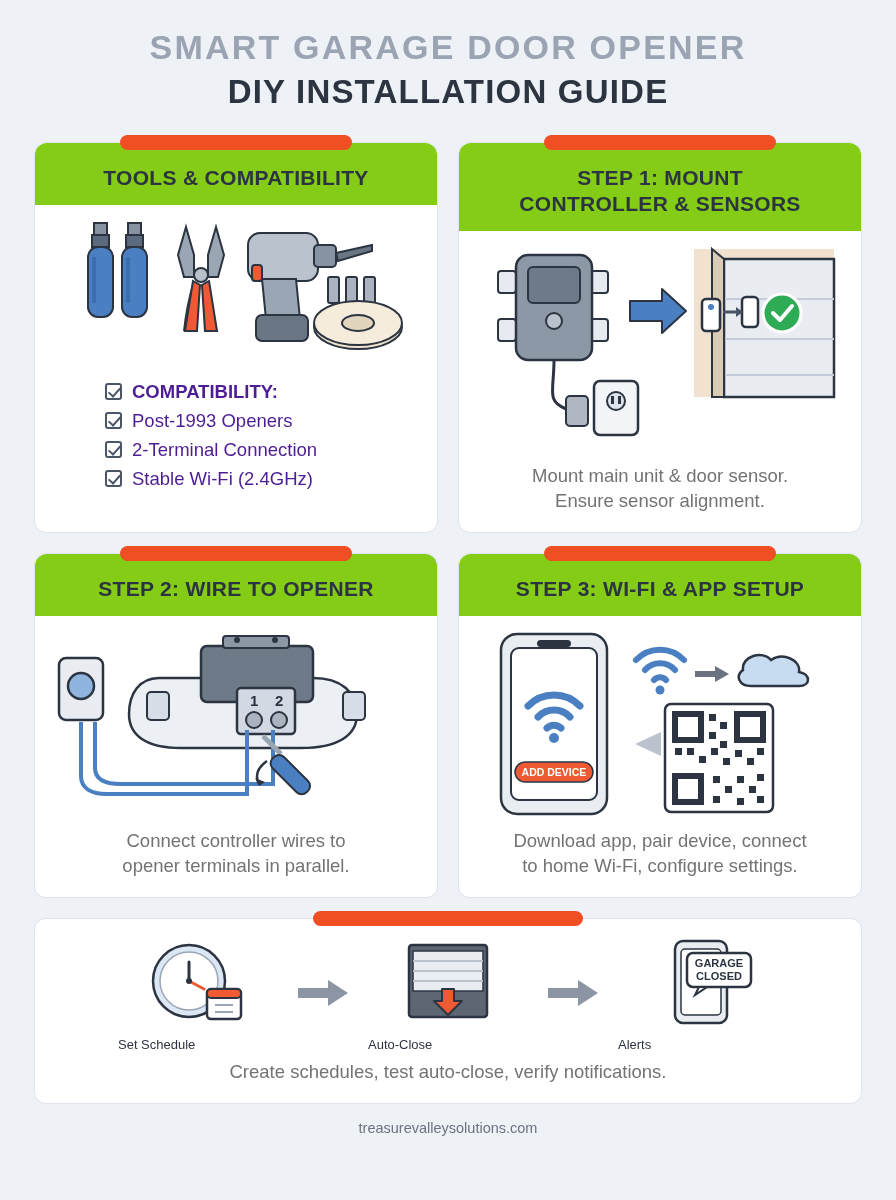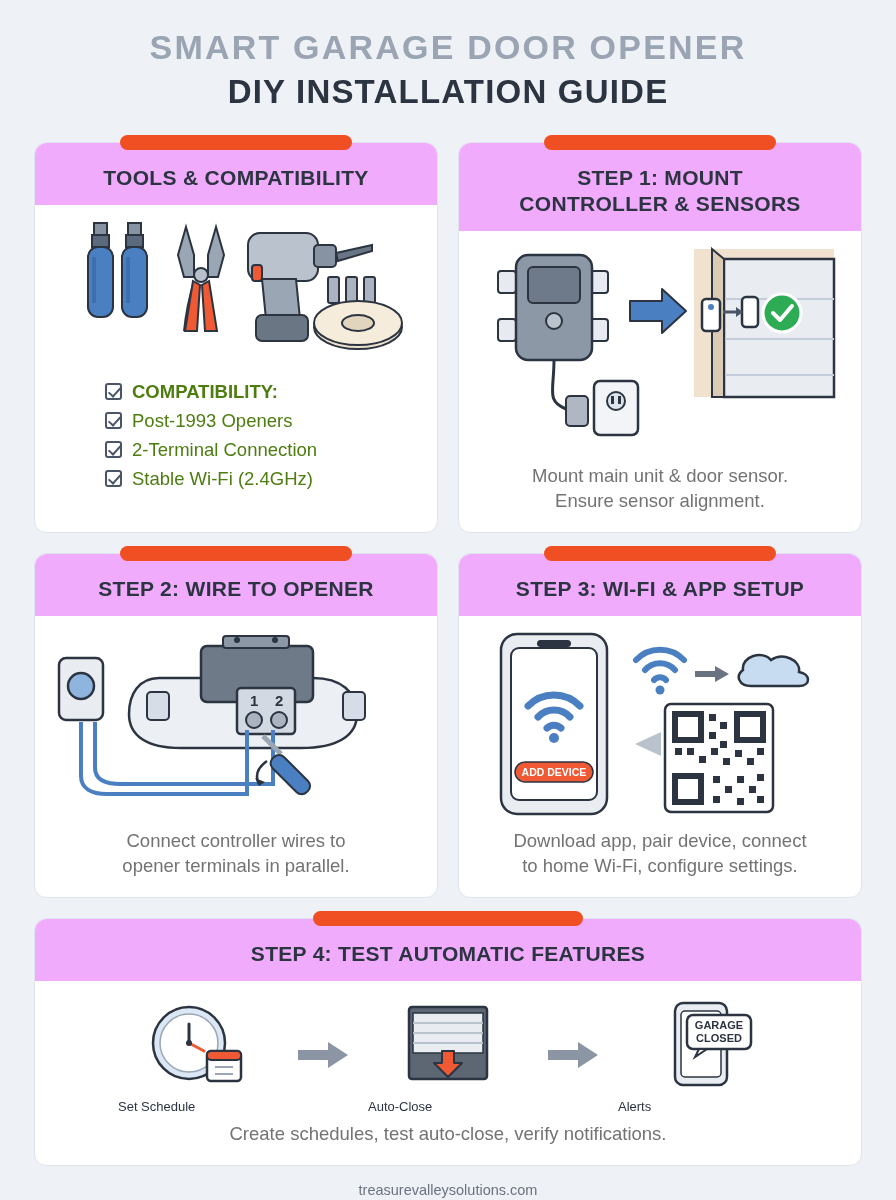--- a/index.html
+++ b/index.html
@@ -56,21 +56,21 @@
     position: absolute;
     top: -8px; left: 50%;
     transform: translateX(-50%);
     width: 232px; height: 15px;
     background: #f04e23;
     border-radius: 8px;
   }
   .card.wide .card-tab { width: 270px; }
   .card-head {
     width: 100%;
-    background: #f0abfc;
+    background: #84cc16;
     border-radius: 12px 12px 0 0;
     padding: 22px 14px 14px;
     text-align: center;
   }
   .card-title {
     font-size: 21px;
     font-weight: bold;
     color: #2b3440;
     letter-spacing: 0.3px;
     line-height: 1.24;
@@ -96,21 +96,21 @@
     padding: 0 0 0 4px;
     align-self: flex-start;
     margin-left: 46px;
   }
   .check-row {
     display: flex;
     align-items: center;
     gap: 10px;
     margin-bottom: 7px;
     font-size: 18.5px;
-    color: #4d7c0f;
+    color: #4c1d95;
   }
   .check-row.bold { font-weight: bold; }
   .cbox {
     width: 17px; height: 17px;
     border: 2px solid #4a5568;
     border-radius: 3px;
     position: relative;
     flex: 0 0 auto;
   }
   .cbox:after {
@@ -395,23 +395,20 @@
 
         <div class="caption">
           <span>Download app, pair device, connect</span><br>
           <span>to home Wi-Fi, configure settings.</span>
         </div>
       </div>
     </div>
 
     <div class="card wide">
       <div class="card-tab"></div>
-      <div class="card-head">
-        <div class="card-title">STEP 4: TEST AUTOMATIC FEATURES</div>
-      </div>
       <div class="card-body">
 
         <div class="step4row">
 
           <div class="s4item">
             <svg width="130" height="96" viewBox="0 0 130 96" style="margin:0 auto">
               <circle cx="56" cy="46" r="36" fill="#dbe7f5" stroke="#2b3440" stroke-width="2.5"></circle>
               <circle cx="56" cy="46" r="29" fill="#ffffff" stroke="#9aa6b4" stroke-width="1.5"></circle>
               <line x1="56" y1="46" x2="56" y2="27" stroke="#2b3440" stroke-width="3" stroke-linecap="round"></line>
               <line x1="56" y1="46" x2="71" y2="54" stroke="#ef5a35" stroke-width="3" stroke-linecap="round"></line>

